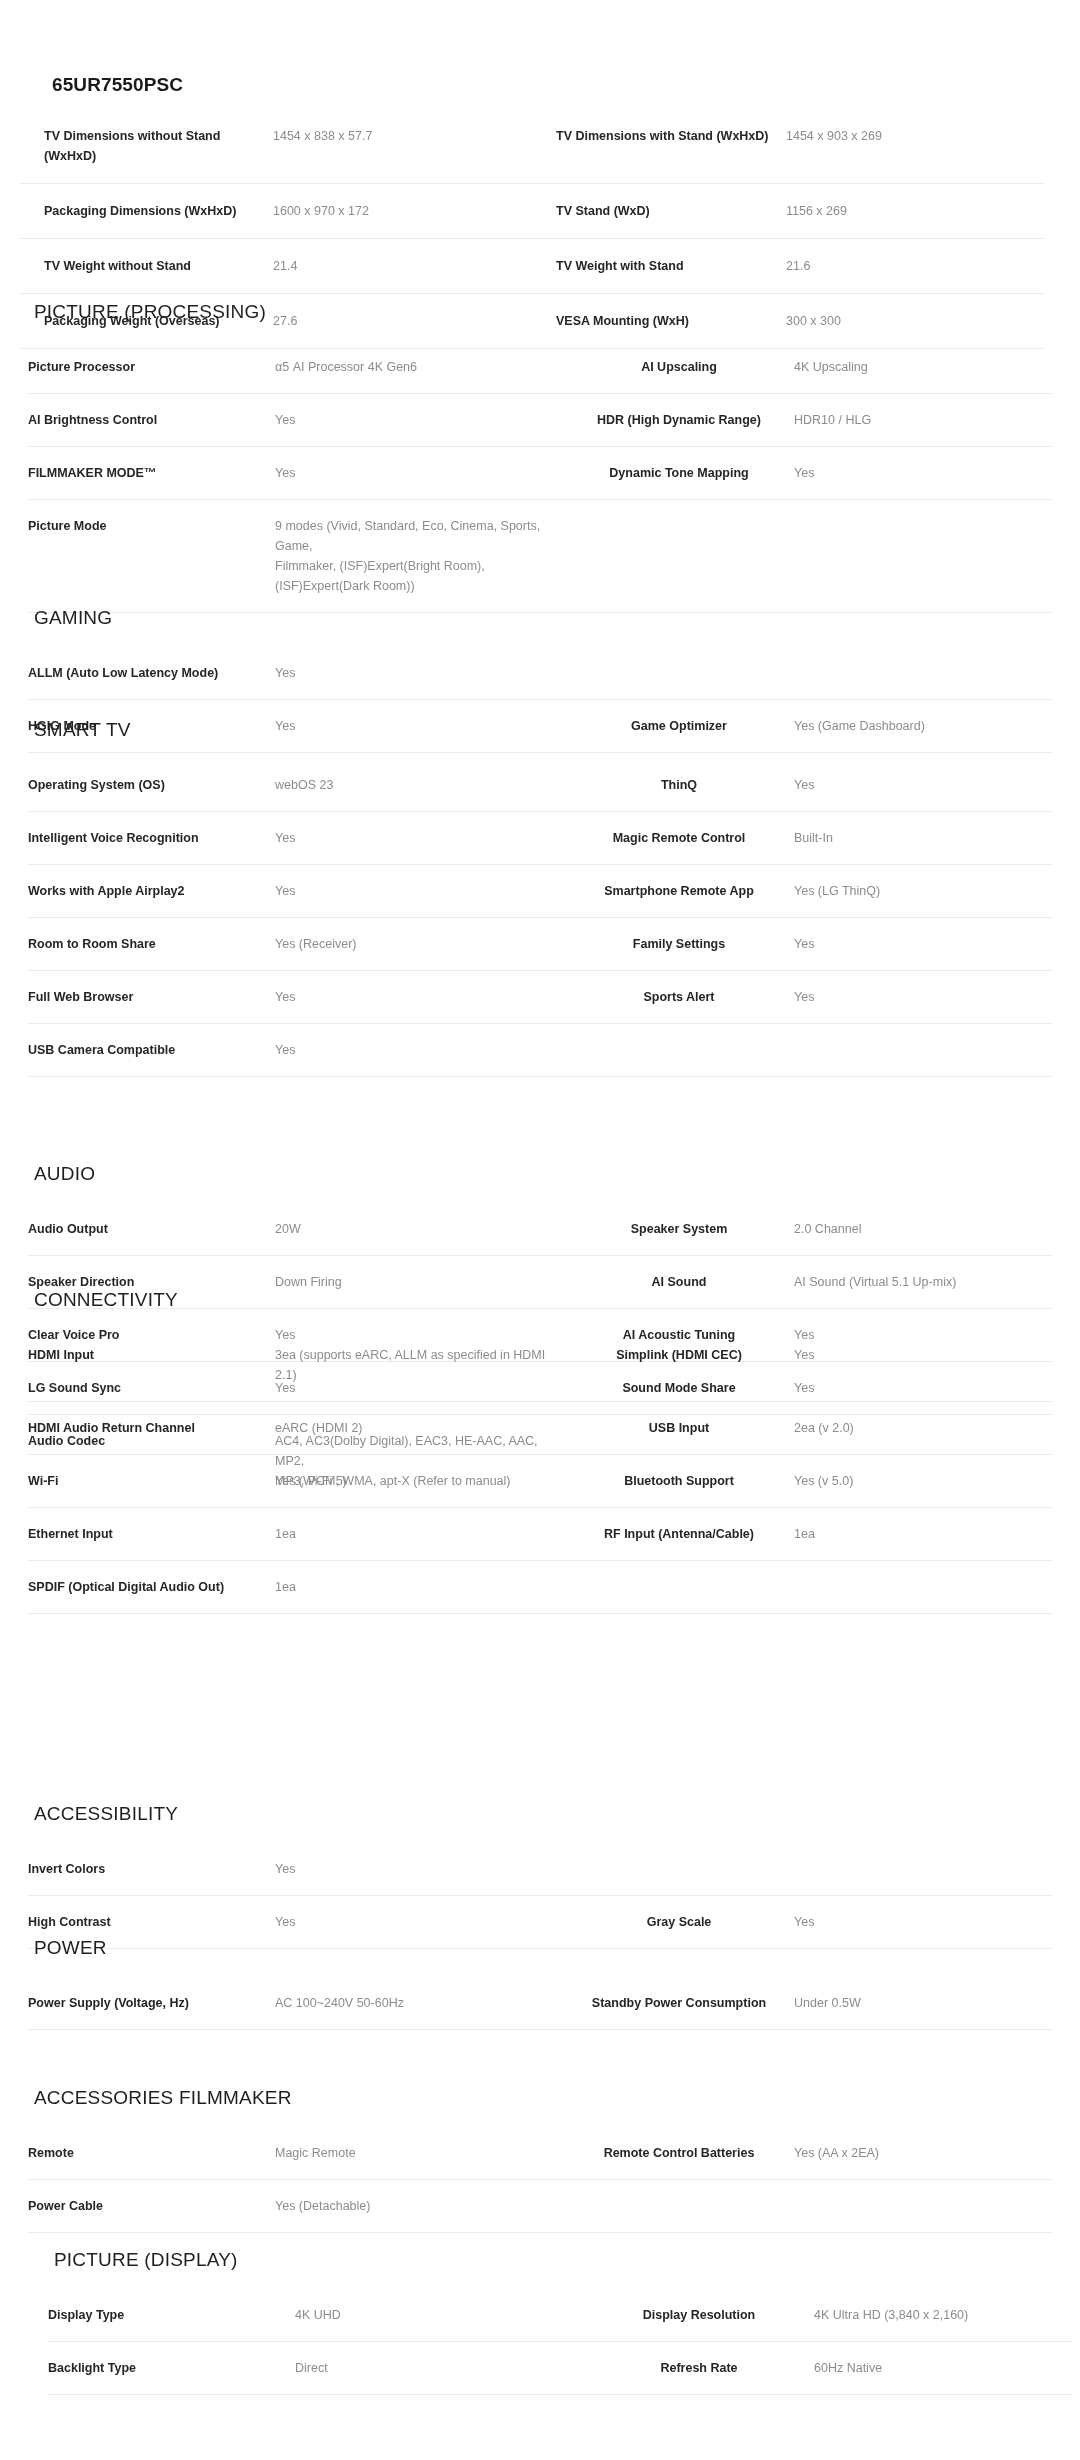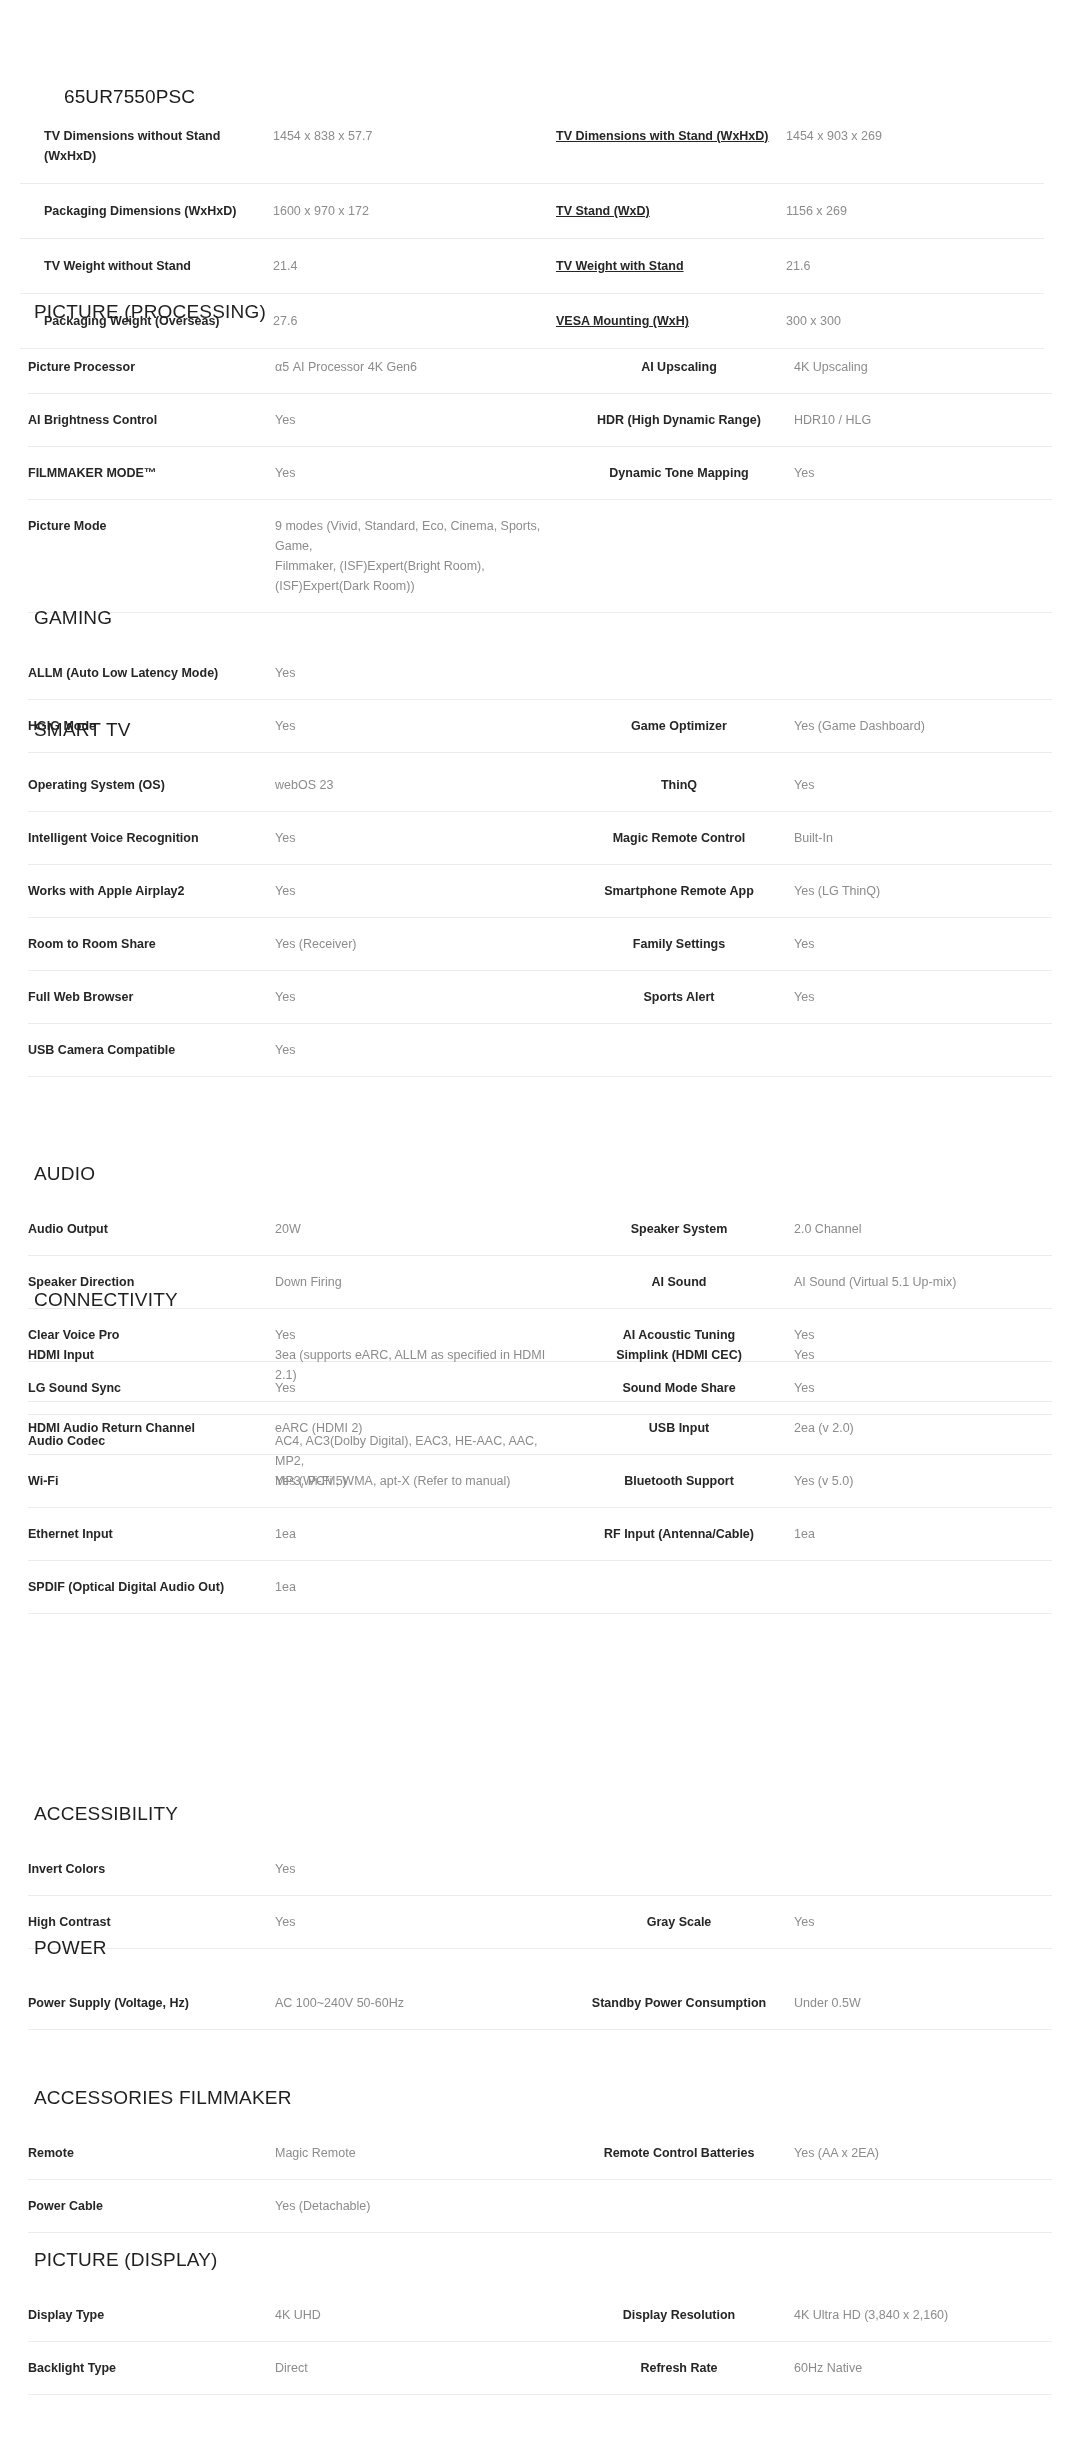--- a/index.html
+++ b/index.html
@@ -17,25 +17,25 @@
   .page {
     width: 1080px;
     min-height: 2460px;
     position: relative;
     padding: 0;
   }
 
   
   .model-title {
     font-size: 19px;
-    font-weight: 400;
+    font-weight: 700;
     color: #1b1b1b;
     letter-spacing: 0.1px;
     padding: 0;
-    margin: 12px;
+    margin: 0;
     position: absolute;
     left: 52px;
     top: 73px;
     line-height: 24px;
   }
 
   
   .spec-table {
     width: 100%;
     border-collapse: collapse;
@@ -64,21 +64,21 @@
 
   
   .top-block {
     position: absolute;
     left: 20px;
     top: 108px;
     width: 1024px;
   }
   .top-block .c1 { width: 253px; padding-left: 24px; }
   .top-block .c2 { width: 283px; }
-  .top-block .c3 { width: 230px; text-decoration: underline; }
+  .top-block .c3 { width: 230px; }
   .top-block .c4 { width: 258px; }
 
   
   .section {
     position: absolute;
     width: 1024px;
     left: 28px;
   }
   .section-title {
     font-size: 19px;
@@ -350,21 +350,21 @@
             </tr>
             <tr class="spec-row">
               <td class="c1 lbl">Power Cable</td>
               <td class="c2 val">Yes (Detachable)</td>
               <td class="c3 lbl"></td>
               <td class="c4 val"></td>
             </tr>
           </tbody>
         </table>
       </div>
-      <div class="section" style="top: 2250px;">
+      <div class="section" style="top: 2250px; margin-left: 20px;">
         <h2 class="section-title">PICTURE (DISPLAY)</h2>
         <table class="spec-table">
           <tbody>
             <tr class="spec-row">
               <td class="c1 lbl">Display Type</td>
               <td class="c2 val">4K UHD</td>
               <td class="c3 lbl">Display Resolution</td>
               <td class="c4 val">4K Ultra HD (3,840 x 2,160)</td>
             </tr>
             <tr class="spec-row">

